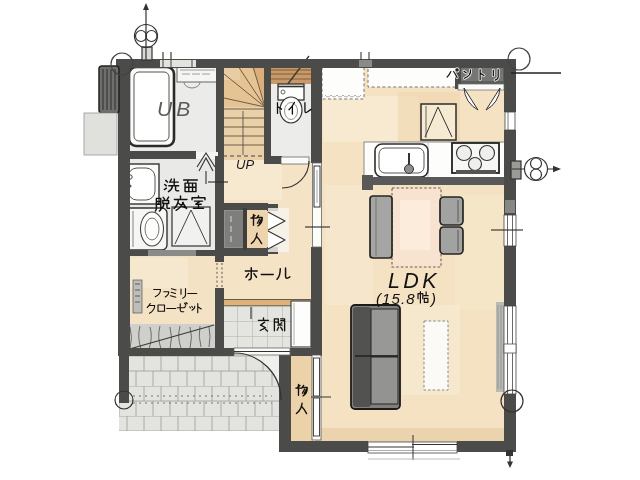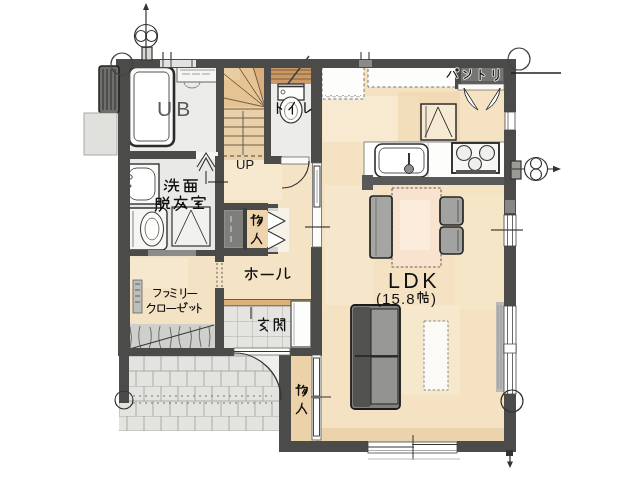--- a/index.html
+++ b/index.html
@@ -1,17 +1,17 @@
 <!DOCTYPE html>
 <html><head>
 <meta charset="utf-8">
 <style>
 html,body{margin:0;padding:0;background:#ffffff;}
 #plan{position:relative;width:612px;height:480px;background:#ffffff;overflow:hidden;
-font-family:"Liberation Sans", sans-serif;}
+font-family:"Liberation Sans", sans-serif;font-style:italic;}
 svg{position:absolute;left:0;top:0;}
 </style>
 </head>
 <body>
 <div id="plan">
 <svg width="640" height="480" viewBox="0 0 640 480">
 <defs>
 <g id="gsen" fill="none" stroke-linecap="round" stroke-linejoin="round">
 <path d="M16,20 l10,9 M10,44 l10,8 M8,74 l12,-8 M50,12 l-8,16 M38,30 h52 M66,12 v32 M34,52 h58 M56,52 c-2,14 -10,26 -24,34 M74,52 v20 c0,9 7,11 18,9"></path>
         </g>

